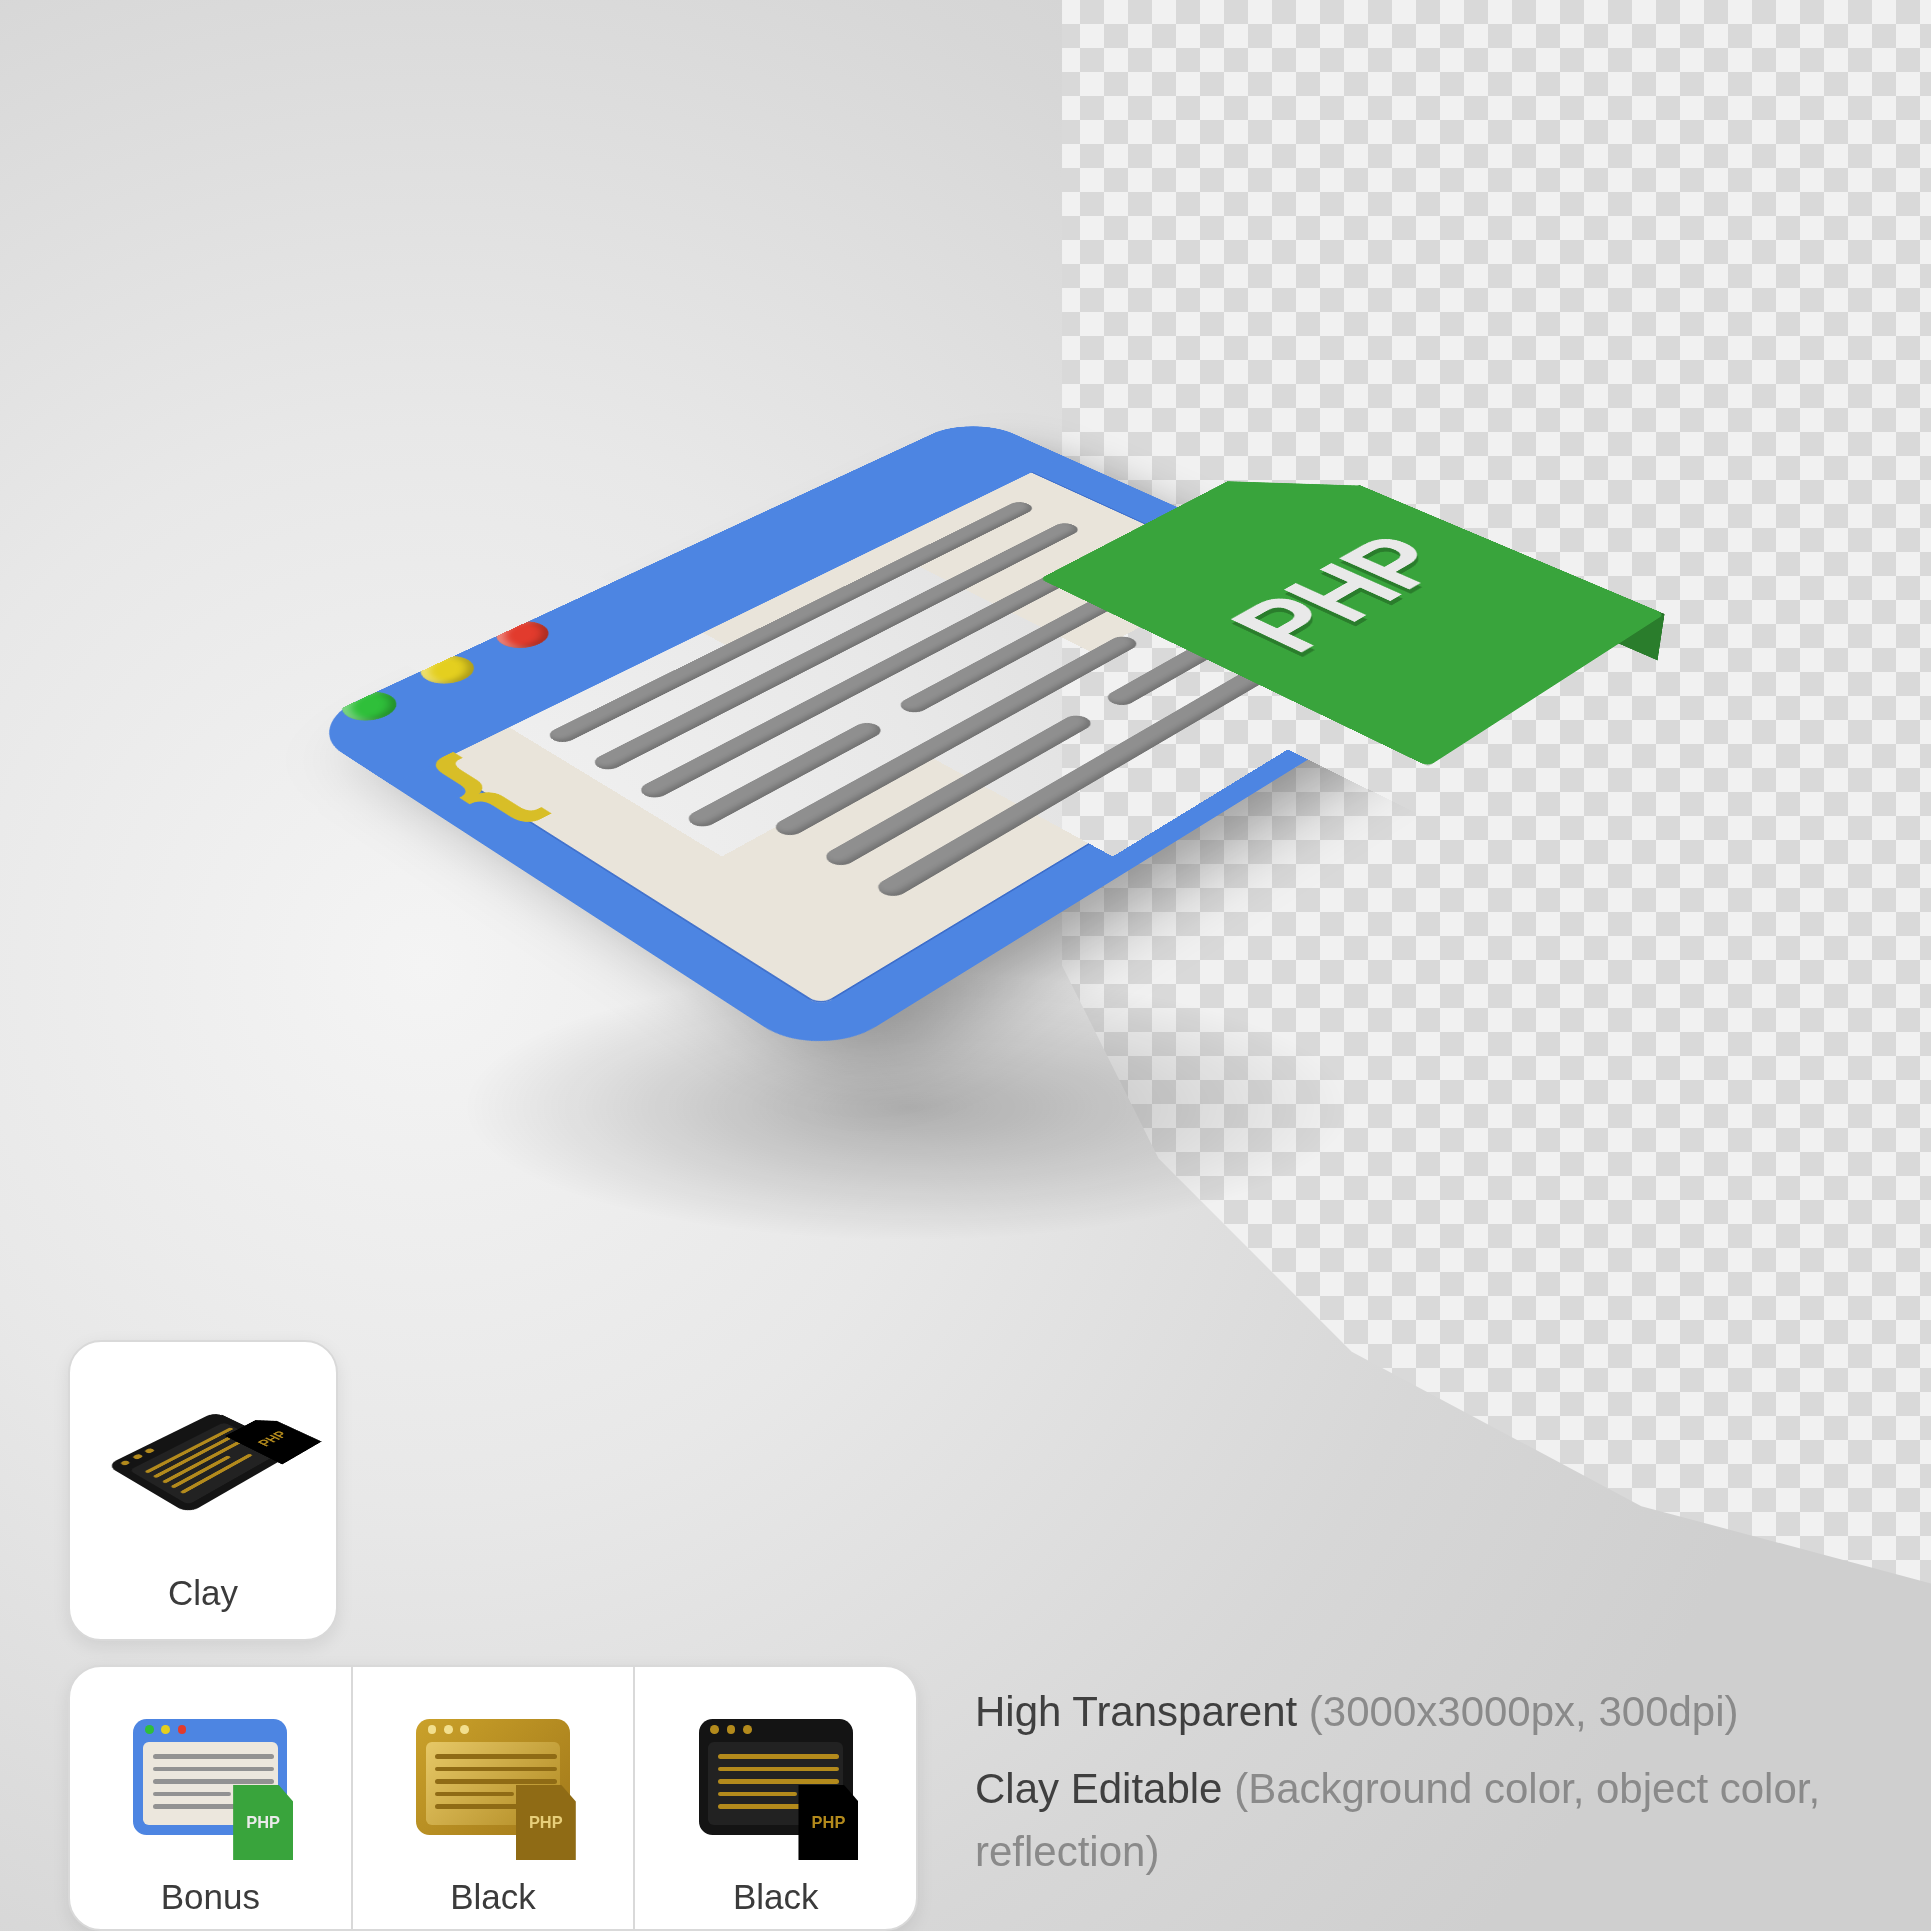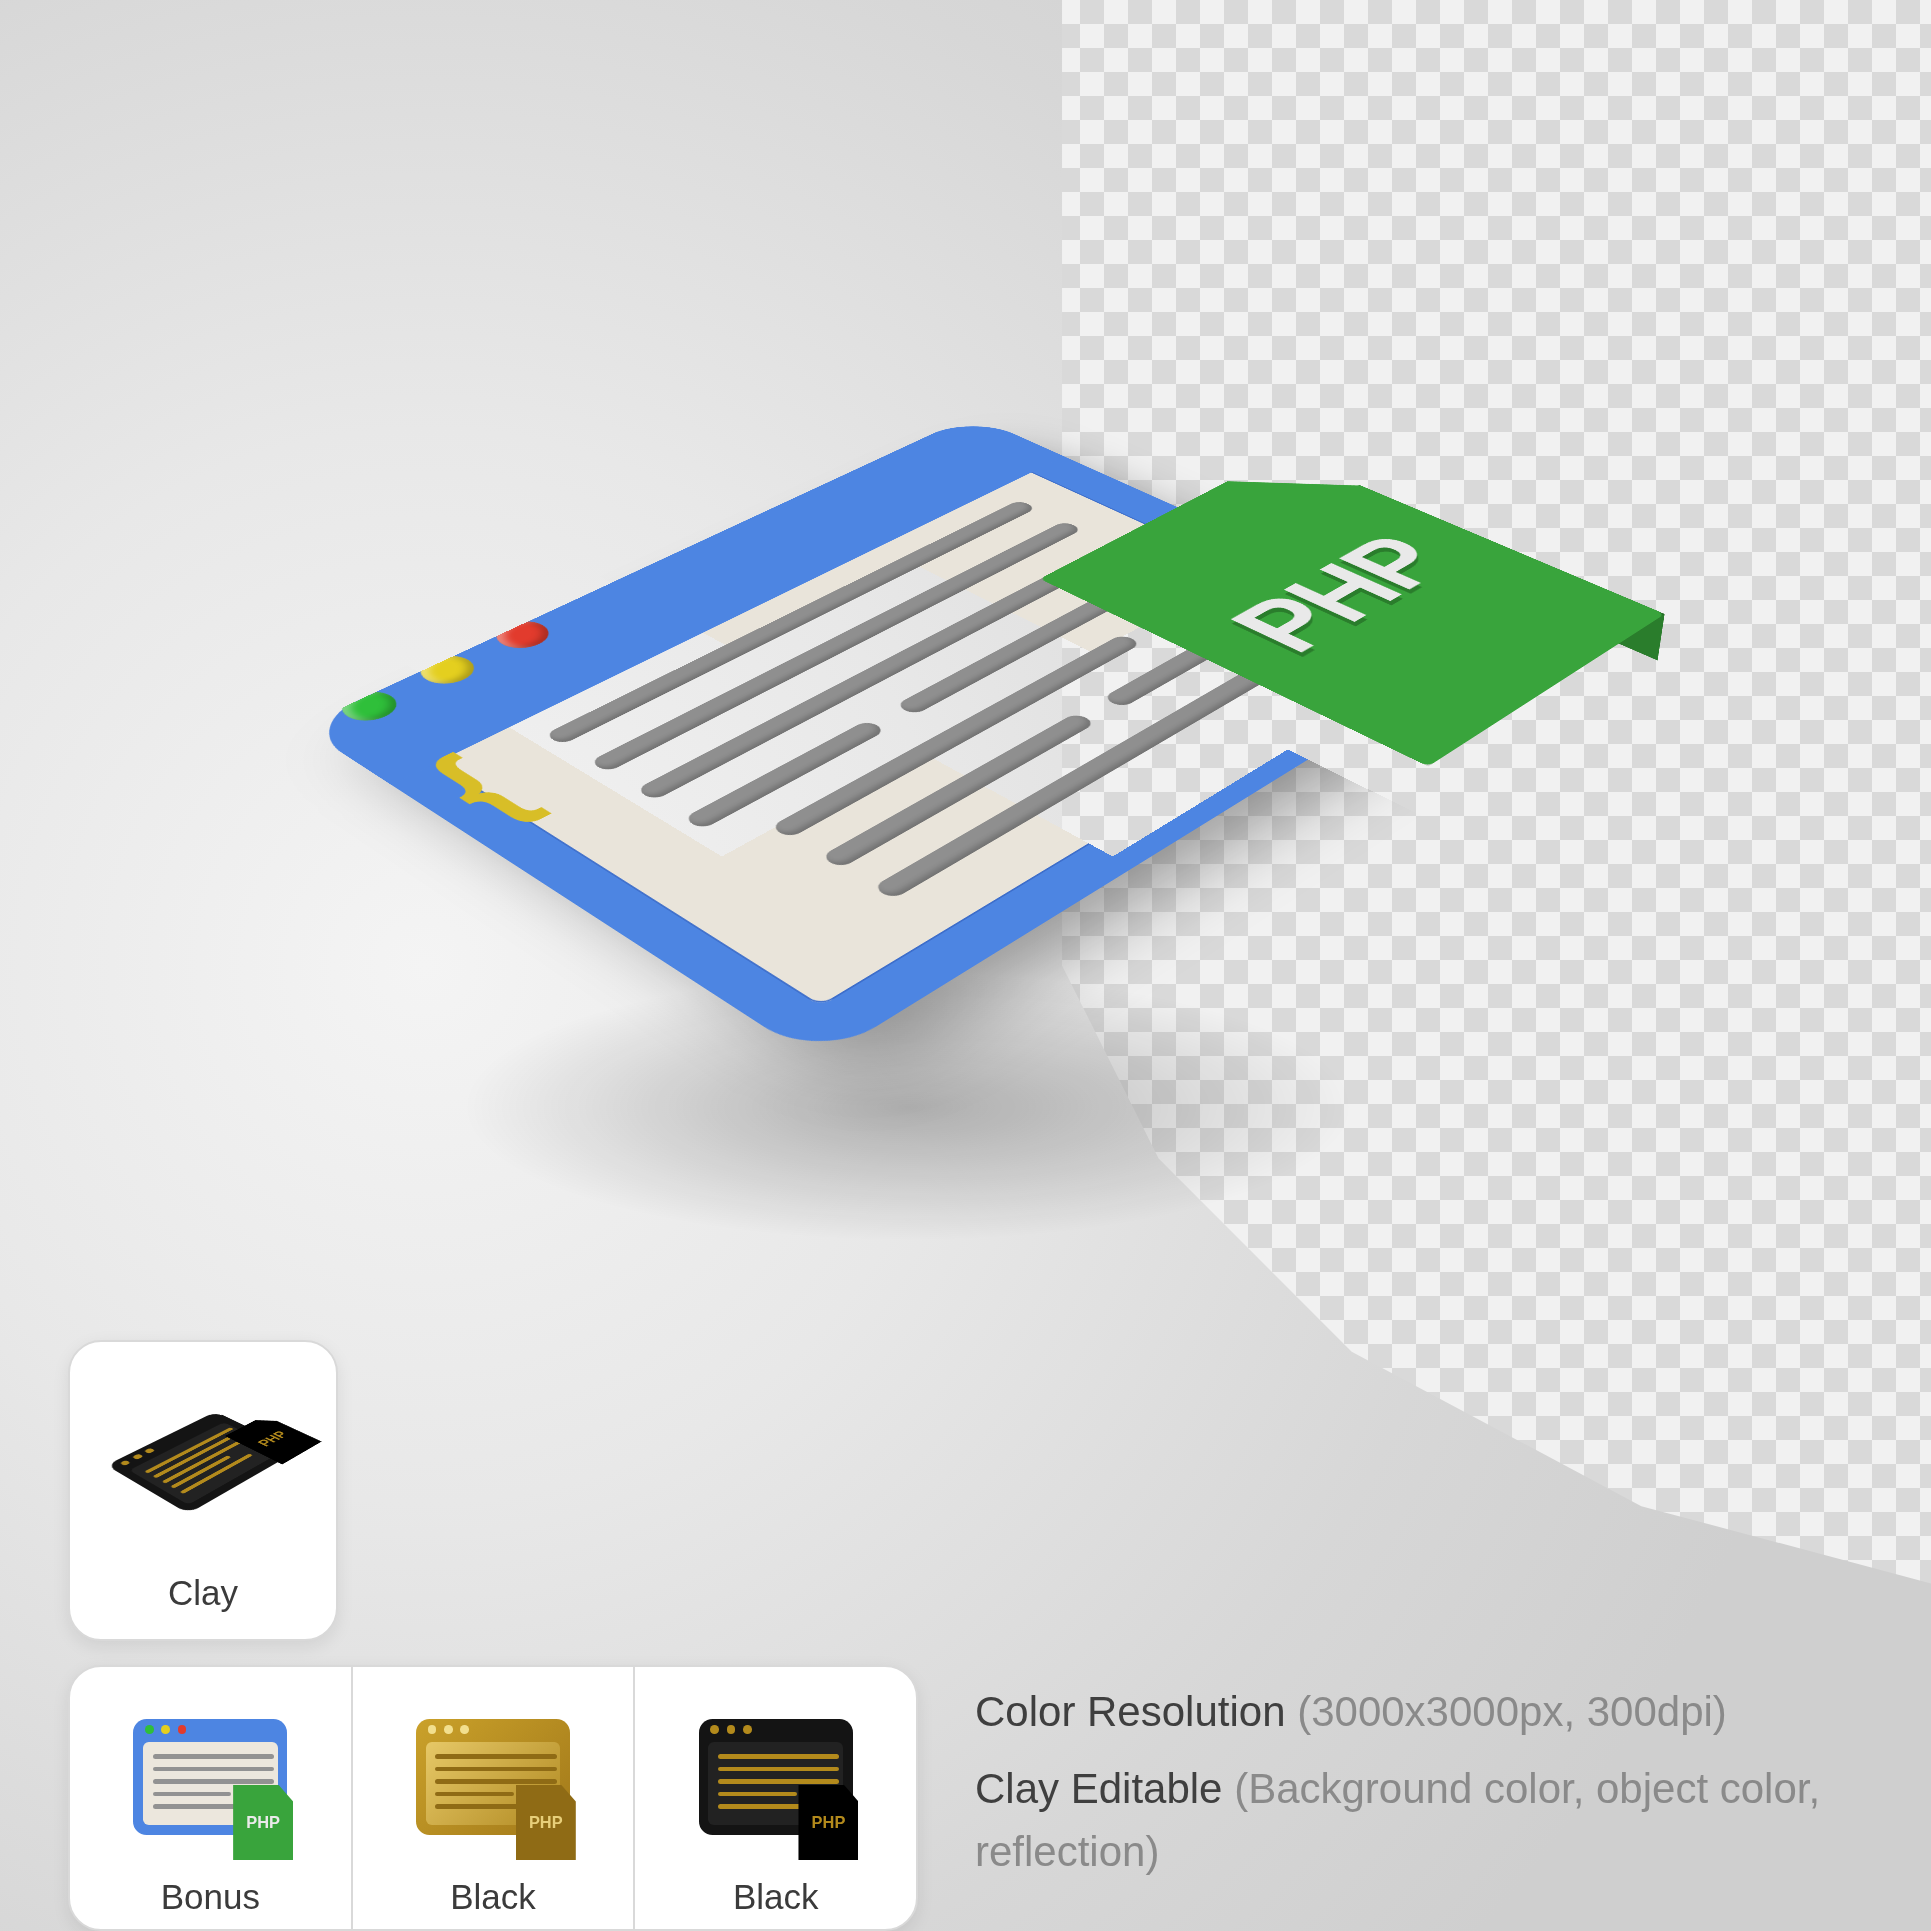--- a/index.html
+++ b/index.html
@@ -403,19 +403,19 @@
         <div class="tag">PHP</div>
       </div>
     </div>
       </div>
     <div>Black</div>
   </div>
 </div>
 
 <div class="features">
   <div class="row-f">
-    <span class="lead">Color Resolution </span><span class="paren">(3000x3000px, 300dpi)</span>
+    <span class="lead">High Transparent </span><span class="paren">(3000x3000px, 300dpi)</span>
   </div>
   <div class="row-f">
     <span class="lead">Clay Editable </span><span class="paren">(Background color, object color, reflection)</span>
   </div>
 </div>
 
 
 </body></html>

